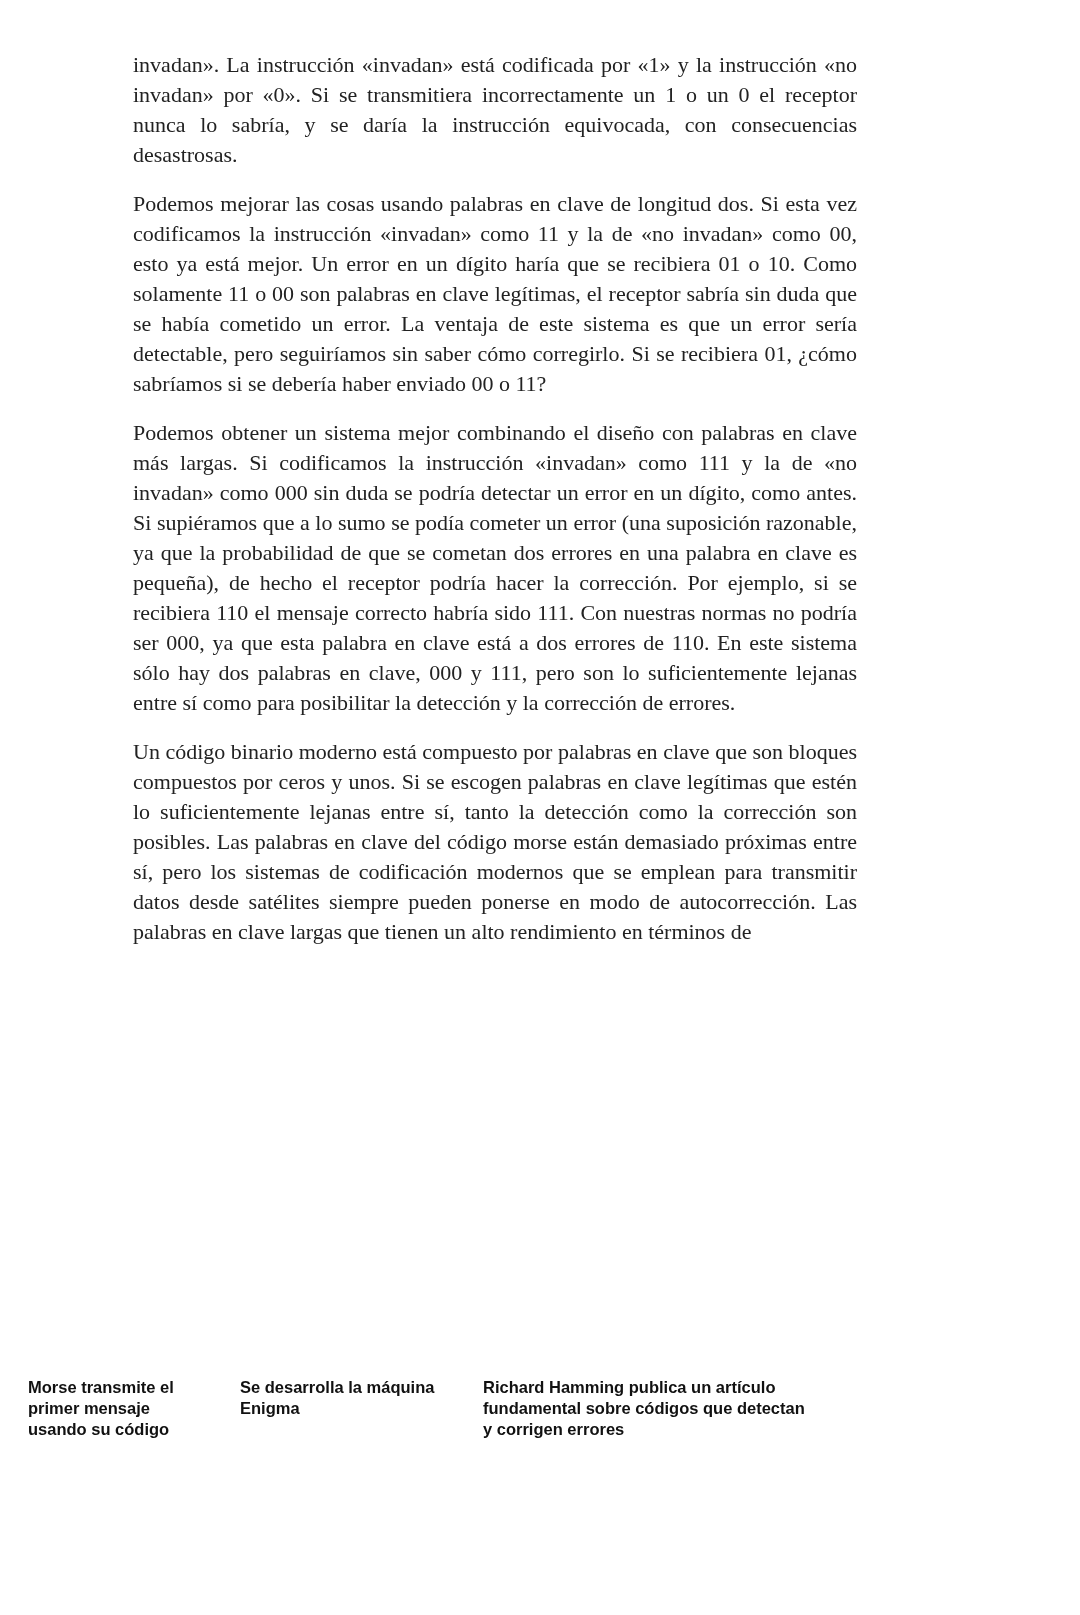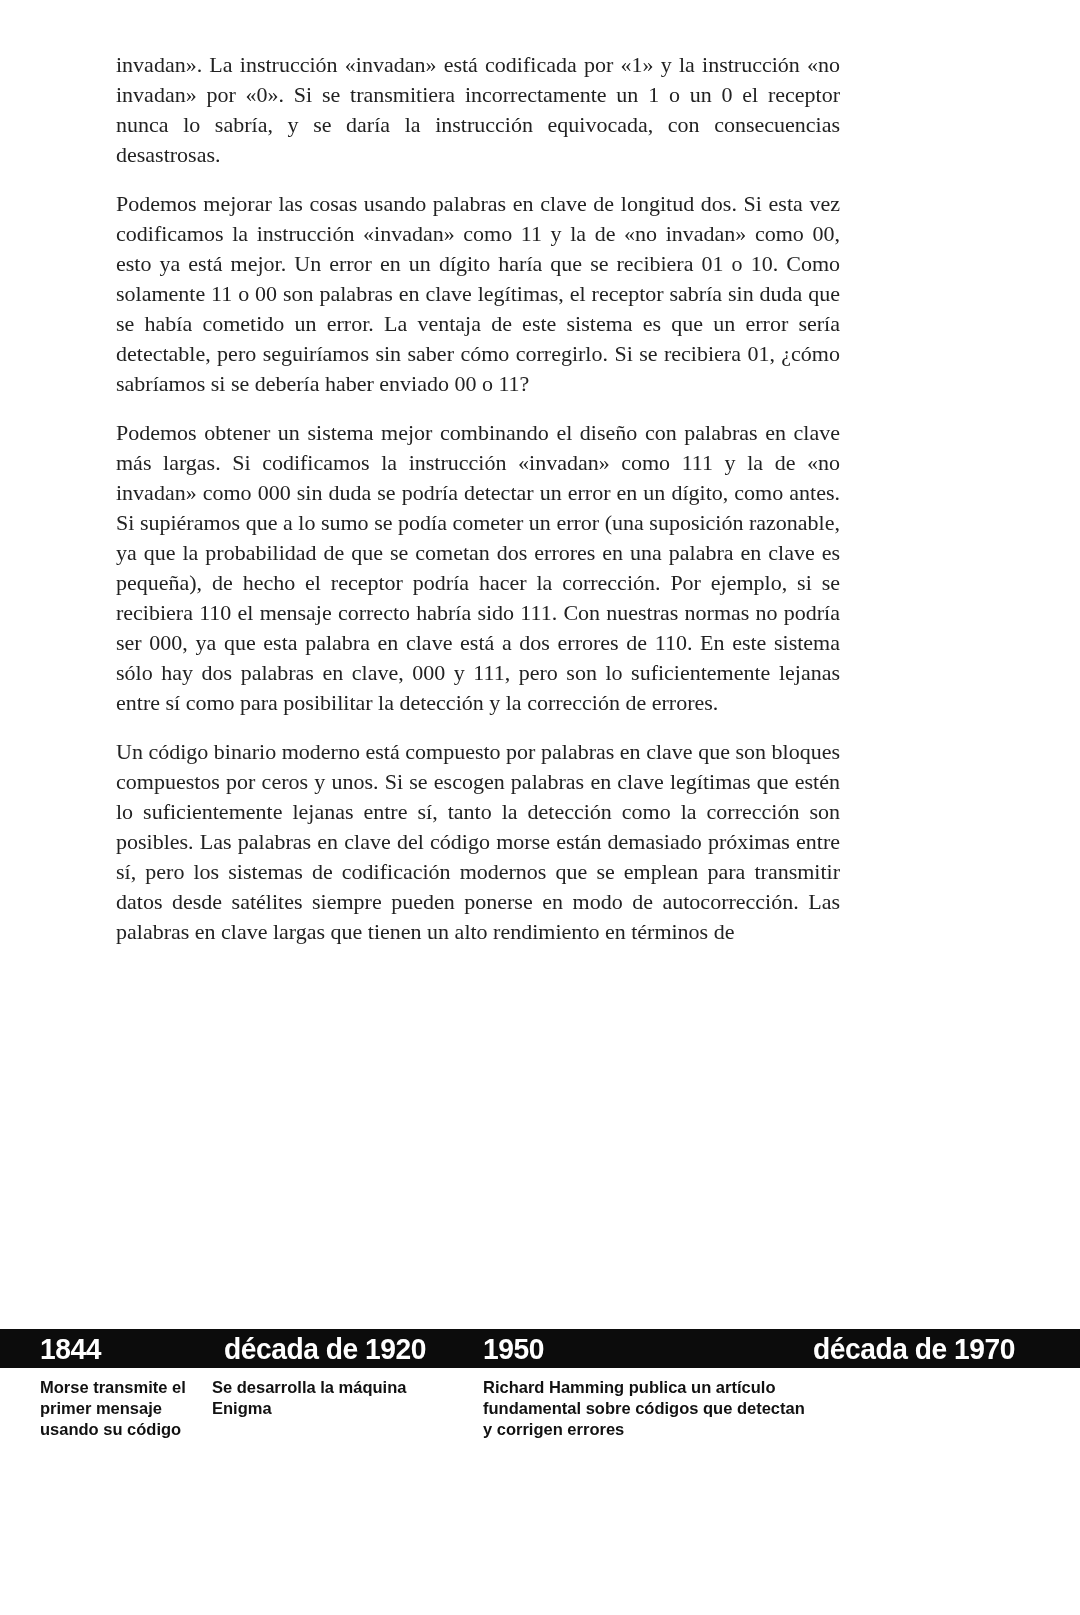--- a/index.html
+++ b/index.html
@@ -11,21 +11,21 @@
     position: relative;
     width: 1080px;
     height: 1615px;
     background: #ffffff;
     overflow: hidden;
     font-family: "Liberation Serif", serif;
     color: #1f1f1f;
   }
   .text-block {
     position: absolute;
-    left: 116px;
+    left: 133px;
     top: 50px;
     width: 724px;
   }
   .text-block p {
     margin: 0 0 19px 0;
     font-size: 22px;
     line-height: 30px;
     text-align: justify;
     color: #222222;
     hyphens: auto;
@@ -60,41 +60,35 @@
   .desc {
     position: absolute;
     top: 1377px;
     font-family: "Liberation Sans", sans-serif;
     font-weight: 700;
     font-size: 16.5px;
     line-height: 21px;
     color: #111111;
     text-align: left;
   }
-  .d1 { left: 40px;  width: 170px; }
-  .d2 { left: 212px; width: 250px; }
+  .d1 { left: 28px;  width: 170px; }
+  .d2 { left: 240px; width: 250px; }
   .d3 { left: 483px; width: 322px; }
   .d4 { left: 813px; width: 235px; }
 </style>
 </head>
 <body>
 
 <div class="page">
 
   <div class="text-block">
     <p>invadan». La instrucción «invadan» está codificada por «1» y la instrucción «no invadan» por «0». Si se transmitiera incorrectamente un 1 o un 0 el receptor nunca lo sabría, y se daría la instrucción equivocada, con consecuencias desastrosas.</p>
     <p>Podemos mejorar las cosas usando palabras en clave de longitud dos. Si esta vez codificamos la instrucción «invadan» como 11 y la de «no invadan» como 00, esto ya está mejor. Un error en un dígito haría que se recibiera 01 o 10. Como solamente 11 o 00 son palabras en clave legítimas, el receptor sabría sin duda que se había cometido un error. La ventaja de este sistema es que un error sería detectable, pero seguiríamos sin saber cómo corregirlo. Si se recibiera 01, ¿cómo sabríamos si se debería haber enviado 00 o 11?</p>
     <p>Podemos obtener un sistema mejor combinando el diseño con palabras en clave más largas. Si codificamos la instrucción «invadan» como 111 y la de «no invadan» como 000 sin duda se podría detectar un error en un dígito, como antes. Si supiéramos que a lo sumo se podía cometer un error (una suposición razonable, ya que la probabilidad de que se cometan dos errores en una palabra en clave es pequeña), de hecho el receptor podría hacer la corrección. Por ejemplo, si se recibiera 110 el mensaje correcto habría sido 111. Con nuestras normas no podría ser 000, ya que esta palabra en clave está a dos errores de 110. En este sistema sólo hay dos palabras en clave, 000 y 111, pero son lo suficientemente lejanas entre sí como para posibilitar la detección y la corrección de errores.</p>
     <p>Un código binario moderno está compuesto por palabras en clave que son bloques compuestos por ceros y unos. Si se escogen palabras en clave legítimas que estén lo suficientemente lejanas entre sí, tanto la detección como la corrección son posibles. Las palabras en clave del código morse están demasiado próximas entre sí, pero los sistemas de codificación modernos que se emplean para transmitir datos desde satélites siempre pueden ponerse en modo de autocorrección. Las palabras en clave largas que tienen un alto rendimiento en términos de</p>
   </div>
 
-  <div class="timeline-bar">
-    <span class="year y1">1844</span>
-    <span class="year y2">década de 1920</span>
-    <span class="year y3">1950</span>
-    <span class="year y4">década de 1970</span>
-  </div>
 
   <div class="desc d1">Morse transmite el primer mensaje usando su código</div>
   <div class="desc d2">Se desarrolla la máquina Enigma</div>
   <div class="desc d3">Richard Hamming publica un artículo fundamental sobre códigos que detectan y corrigen errores</div>
 
 </div>
 
 </body></html>

